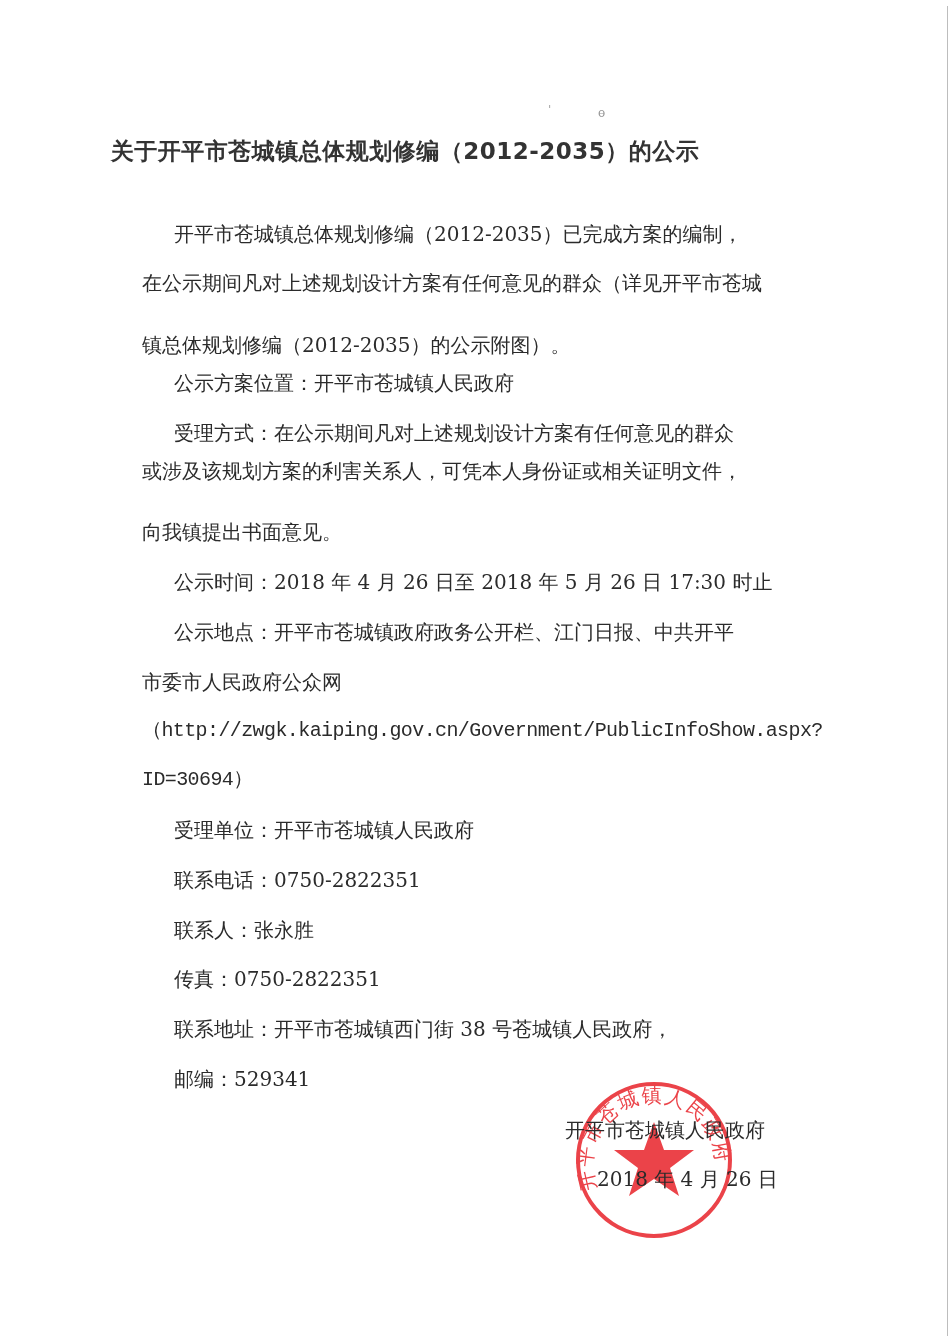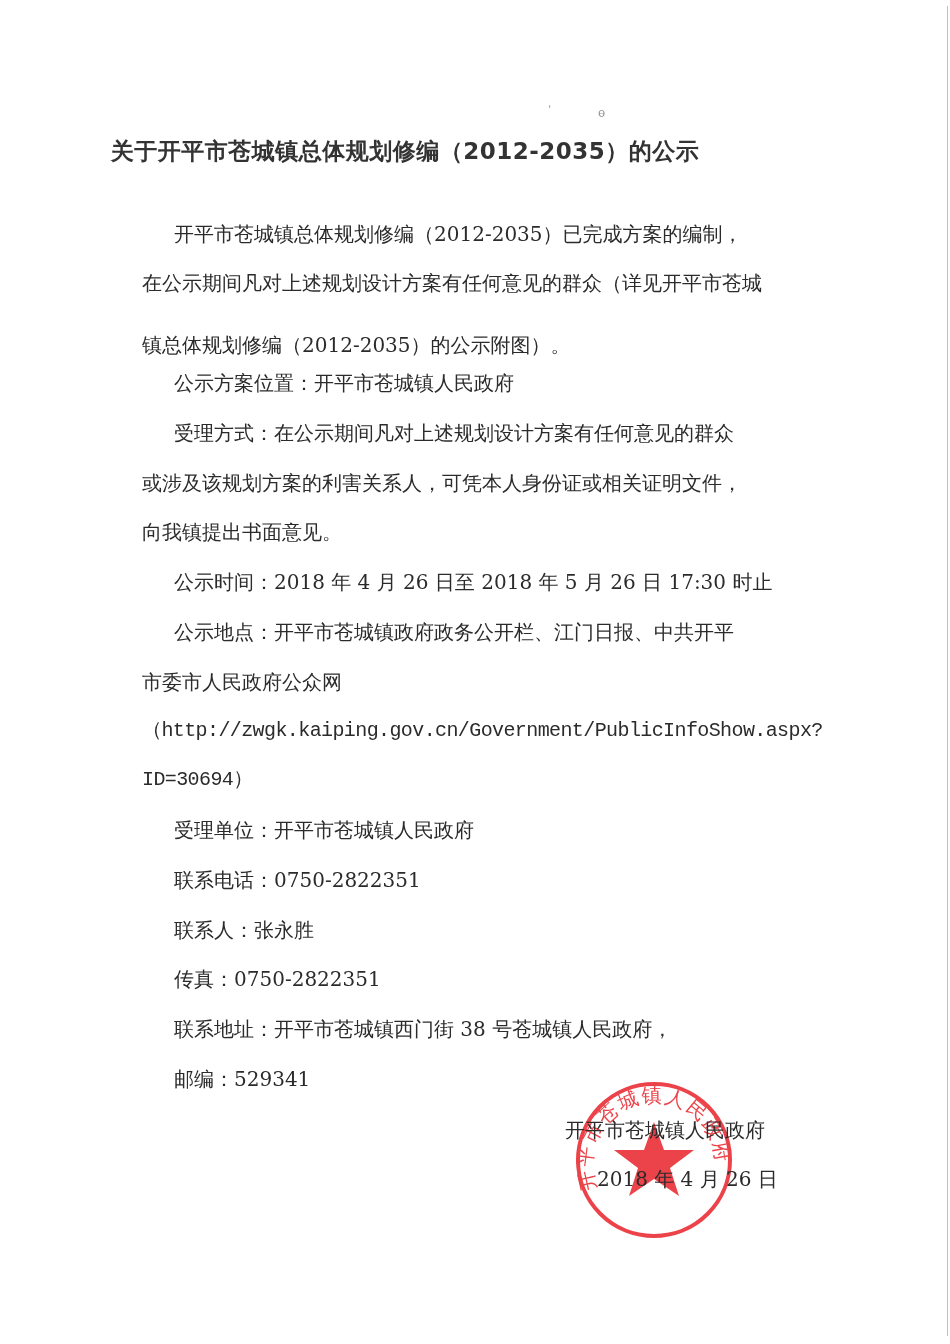--- a/index.html
+++ b/index.html
@@ -79,21 +79,21 @@
 <span class="speck" style="left:598px;top:106px;">ɵ</span>
 
 <div class="title">关于开平市苍城镇总体规划修编（2012-2035）的公示</div>
 
 <div>
   <div class="line ind" style="top:221px;">开平市苍城镇总体规划修编（2012-2035）已完成方案的编制，</div>
   <div class="line noind" style="top:270px;">在公示期间凡对上述规划设计方案有任何意见的群众（详见开平市苍城</div>
   <div class="line noind" style="top:320px;margin-top:12px;">镇总体规划修编（2012-2035）的公示附图）。</div>
   <div class="line ind" style="top:370px;">公示方案位置：开平市苍城镇人民政府</div>
   <div class="line ind" style="top:420px;">受理方式：在公示期间凡对上述规划设计方案有任何意见的群众</div>
-  <div class="line noind" style="top:470px;">或涉及该规划方案的利害关系人，可凭本人身份证或相关证明文件，</div>
+  <div class="line noind" style="top:458px;">或涉及该规划方案的利害关系人，可凭本人身份证或相关证明文件，</div>
   <div class="line noind" style="top:519px;">向我镇提出书面意见。</div>
   <div class="line ind" style="top:569px;">公示时间：2018 年 4 月 26 日至 2018 年 5 月 26 日 17:30 时止</div>
   <div class="line ind" style="top:619px;">公示地点：开平市苍城镇政府政务公开栏、江门日报、中共开平</div>
   <div class="line noind" style="top:669px;">市委市人民政府公众网</div>
   <div class="line noind url" style="top:718px;">（http://zwgk.kaiping.gov.cn/Government/PublicInfoShow.aspx?</div>
   <div class="line noind url" style="top:767px;">ID=30694）</div>
   <div class="line ind" style="top:817px;">受理单位：开平市苍城镇人民政府</div>
   <div class="line ind" style="top:867px;text-align:center;">联系电话：0750-2822351</div>
   <div class="line ind" style="top:917px;">联系人：张永胜</div>
   <div class="line ind" style="top:966px;">传真：0750-2822351</div>

